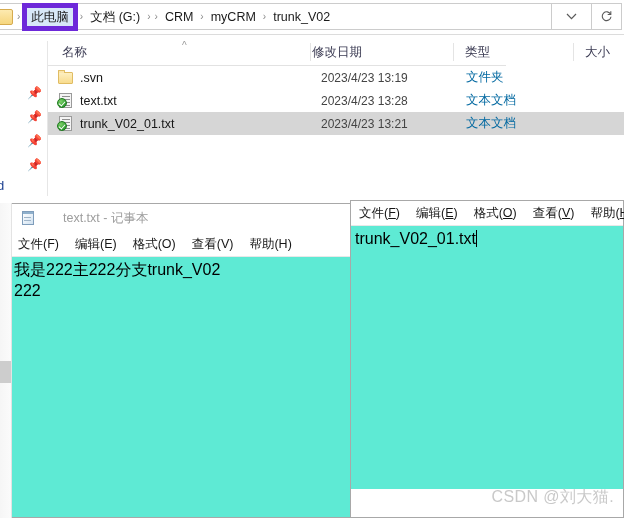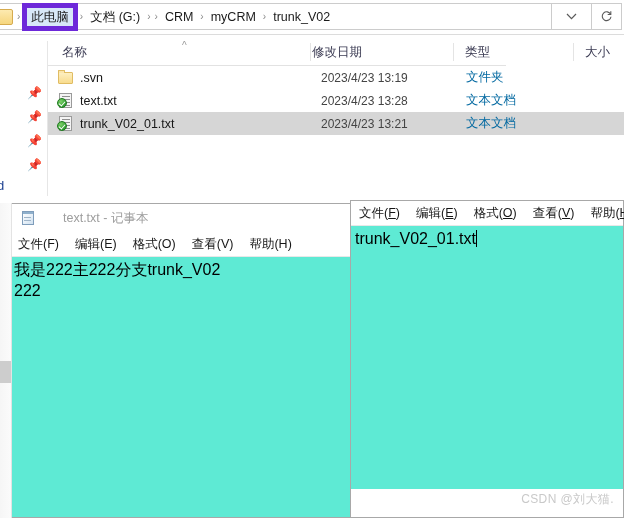--- a/index.html
+++ b/index.html
@@ -349,21 +349,21 @@
     left: -3px; top: 178px;
     font-size: 13px;
     color: #1b3f8f;
     font-family: "Liberation Sans", sans-serif;
   }
 
   
   .watermark {
     position: absolute;
     right: 10px; bottom: 10px;
-    font-size: 12px;
+    font-size: 16px;
     color: #c9c9c9;
     letter-spacing: 0.4px;
     white-space: nowrap;
   }
 </style>
 </head>
 <body>
 
 <div id="explorer">
 

